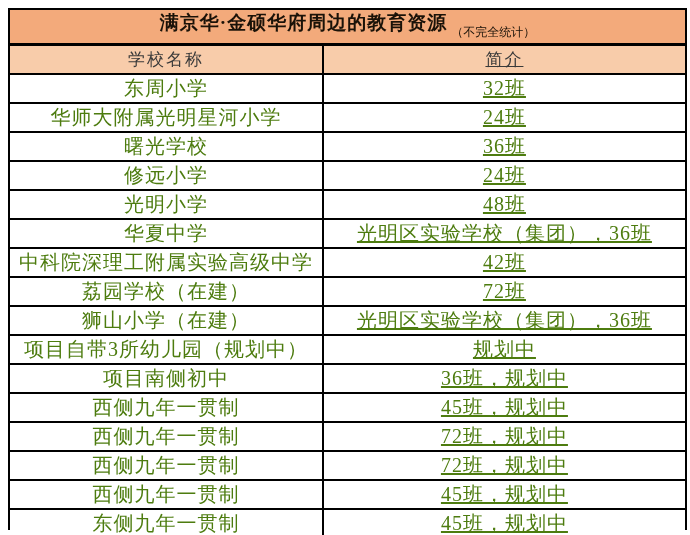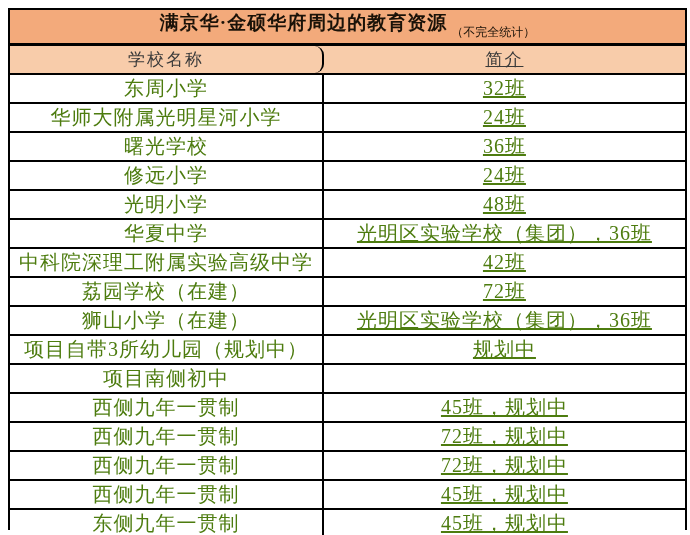--- a/index.html
+++ b/index.html
@@ -42,21 +42,20 @@
   .header-row {
     flex: 0 0 29px;
     background: #f8ccaa;
     border-bottom: 2px solid #000000;
     display: flex;
   }
   .header-row .cell {
     font-size: 17px;
     color: #3a3a3a;
     letter-spacing: 2px;
-    border-radius: 9px;
   }
   .body-rows {
     flex: 1 1 auto;
     display: flex;
     flex-direction: column;
   }
   .data-row {
     flex: 1 1 0;
     display: flex;
     background: #ffffff;
@@ -143,20 +142,21 @@
     <div class="cell col-intro">光明区实验学校（集团），36班</div>
   </div>
 
   <div class="data-row">
     <div class="cell col-school">项目自带3所幼儿园（规划中）</div>
     <div class="cell col-intro">规划中</div>
   </div>
 
   <div class="data-row">
     <div class="cell col-school">项目南侧初中</div>
+    <div class="cell col-intro">36班，规划中</div>
   </div>
 
   <div class="data-row">
     <div class="cell col-school">西侧九年一贯制</div>
     <div class="cell col-intro">45班，规划中</div>
   </div>
 
   <div class="data-row">
     <div class="cell col-school">西侧九年一贯制</div>
     <div class="cell col-intro">72班，规划中</div>

